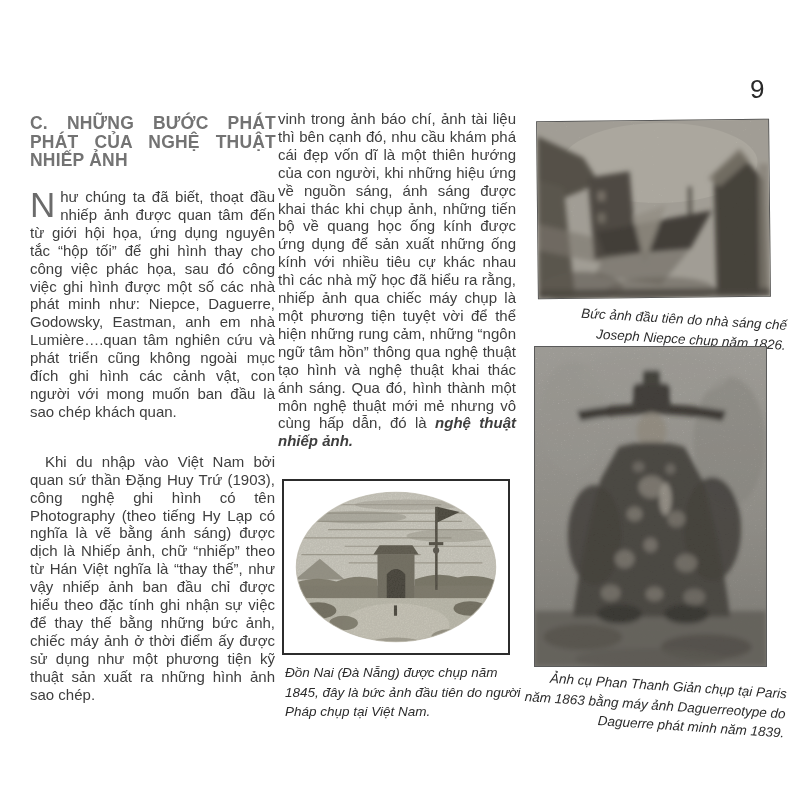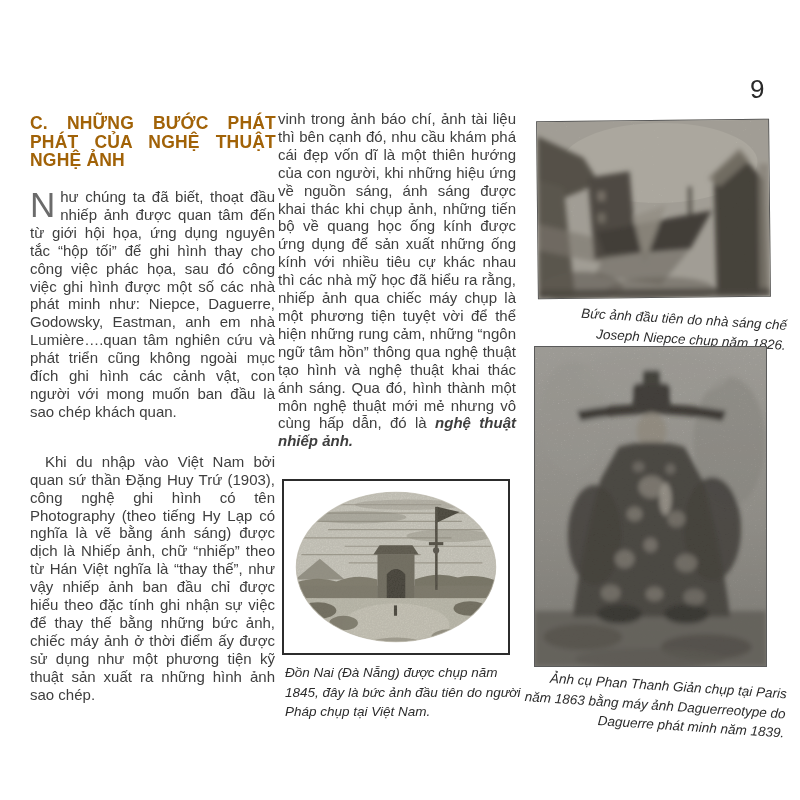--- a/index.html
+++ b/index.html
@@ -2,21 +2,21 @@
 <html><head>
 <meta charset="utf-8">
 <style>
   html,body{margin:0;padding:0;background:#ffffff;}
   .page{position:relative;width:800px;height:800px;background:#fff;overflow:hidden;
         font-family:"Liberation Sans", sans-serif;color:#3e3e3e;}
   .abs{position:absolute;}
 
   .pagenum{left:750px;top:74px;font-size:26px;color:#2a2a2a;}
 
-  .heading{left:30px;top:114px;width:246px;color:#a16207;font-weight:700;
+  .heading{left:30px;top:114px;width:246px;color:#737373;font-weight:700;
            font-size:17.5px;line-height:18.5px;letter-spacing:.2px;}
   .heading .hl{text-align:justify;text-align-last:justify;}
   .heading .hl.last{text-align:left;text-align-last:left;}
 
   .bodytext{font-size:15px;line-height:17.9px;text-align:justify;color:#3e3e3e;}
   .bodytext p{margin:0;}
   .bodytext p.ind{text-indent:15px;margin-top:32px;}
   .col-left{left:30px;top:188px;width:245px;}
   .col-mid{left:278px;top:110px;width:238px;}
   .dropcap{float:left;font-size:35px;line-height:30px;padding:2px 5px 0 0;color:#6b6b6b;}
@@ -40,21 +40,21 @@
 </head>
 <body>
 
 <div class="page">
 
   <div class="abs pagenum">9</div>
 
   <div class="abs heading">
     <div class="hl">C. NHỮNG BƯỚC PHÁT</div>
     <div class="hl">PHÁT CỦA NGHỆ THUẬT</div>
-    <div class="hl last">NGHỆ ẢNH</div>
+    <div class="hl last">NHIẾP ẢNH</div>
   </div>
 
   <div class="abs col-left bodytext">
     <p><span class="dropcap">N</span><span>hư chúng ta đã biết, thoạt đầu nhiếp ảnh được quan tâm đến từ giới hội họa, ứng dụng nguyên tắc “hộp tối” để ghi hình thay cho công việc phác họa, sau đó công việc ghi hình được một số các nhà phát minh như: Niepce, Daguerre, Godowsky, Eastman, anh em nhà Lumière….quan tâm nghiên cứu và phát triển cũng không ngoài mục đích ghi hình các cảnh vật, con người với mong muốn ban đầu là sao chép khách quan.</span></p>
     <p class="ind">Khi du nhập vào Việt Nam bởi quan sứ thần Đặng Huy Trứ (1903), công nghệ ghi hình có tên Photography (theo tiếng Hy Lạp có nghĩa là vẽ bằng ánh sáng) được dịch là Nhiếp ảnh, chữ “nhiếp” theo từ Hán Việt nghĩa là “thay thế”, như vậy nhiếp ảnh ban đầu chỉ được hiểu theo đặc tính ghi nhận sự việc để thay thế bằng những bức ảnh, chiếc máy ảnh ở thời điểm ấy được sử dụng như một phương tiện kỹ thuật sản xuất ra những hình ảnh sao chép.</p>
   </div>
 
   <div class="abs col-mid bodytext">
     <p><span>vinh trong ảnh báo chí, ảnh tài liệu thì bên cạnh đó, nhu cầu khám phá cái đẹp vốn dĩ là một thiên hướng của con người, khi những hiệu ứng về nguồn sáng, ánh sáng được khai thác khi chụp ảnh, những tiến bộ về quang học ống kính được ứng dụng để sản xuất những ống kính với nhiều tiêu cự khác nhau thì các nhà mỹ học đã hiểu ra rằng, nhiếp ảnh qua chiếc máy chụp là một phương tiện tuyệt vời để thể hiện những rung cảm, những “ngôn ngữ tâm hồn” thông qua nghệ thuật tạo hình và nghệ thuật khai thác ánh sáng. Qua đó, hình thành một môn nghệ thuật mới mẻ nhưng vô cùng hấp dẫn, đó là </span><span class="emph">nghệ thuật nhiếp ảnh.</span></p>
   </div>

